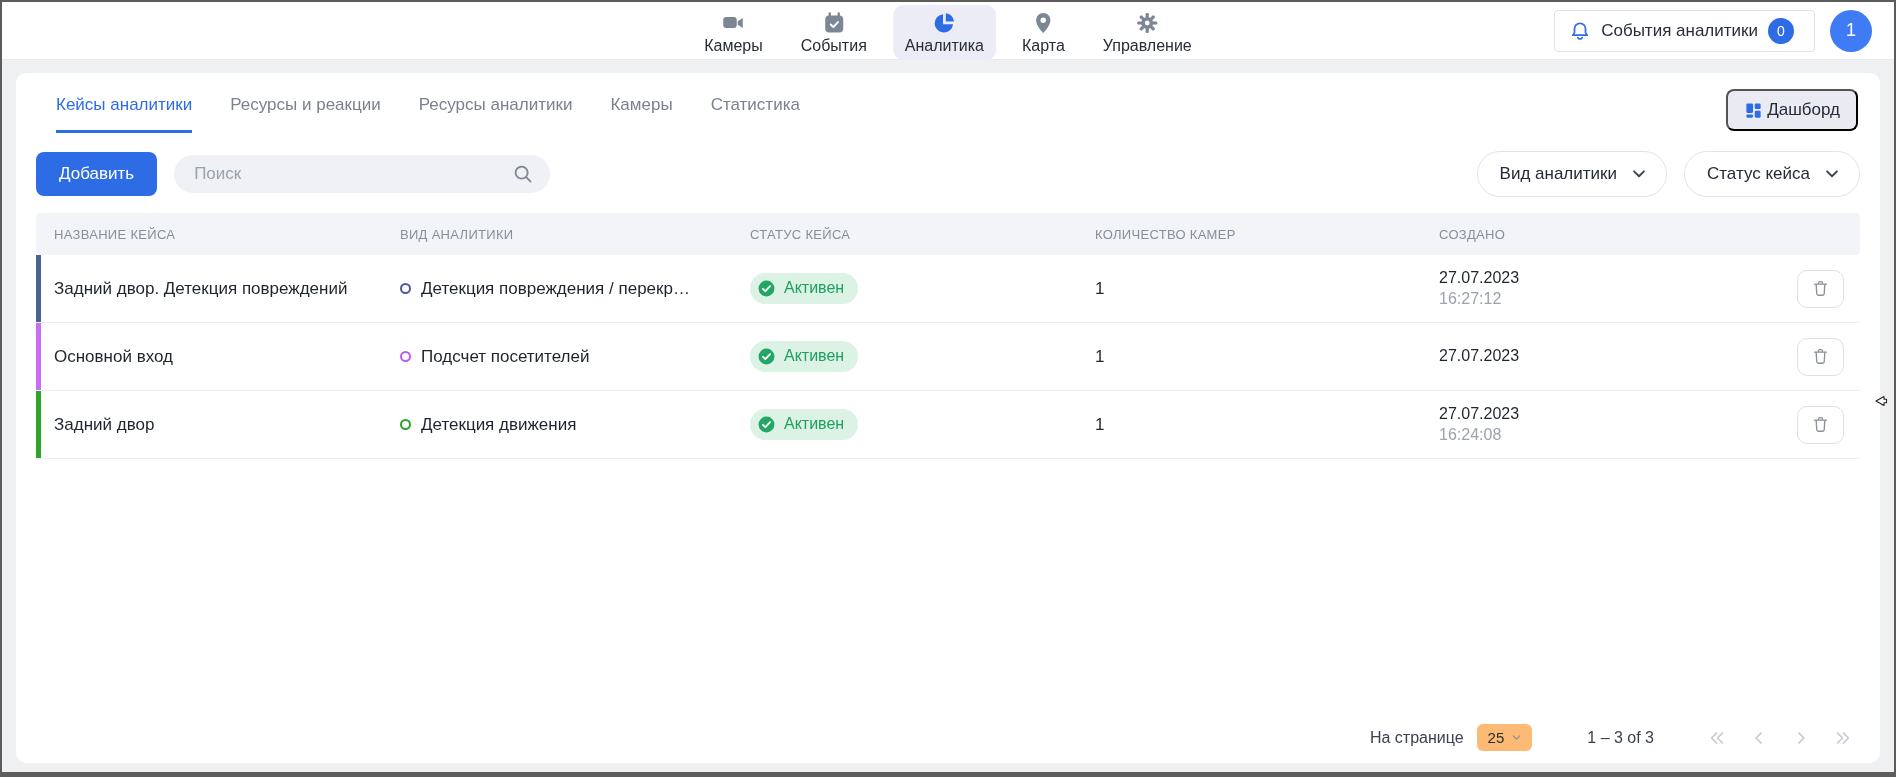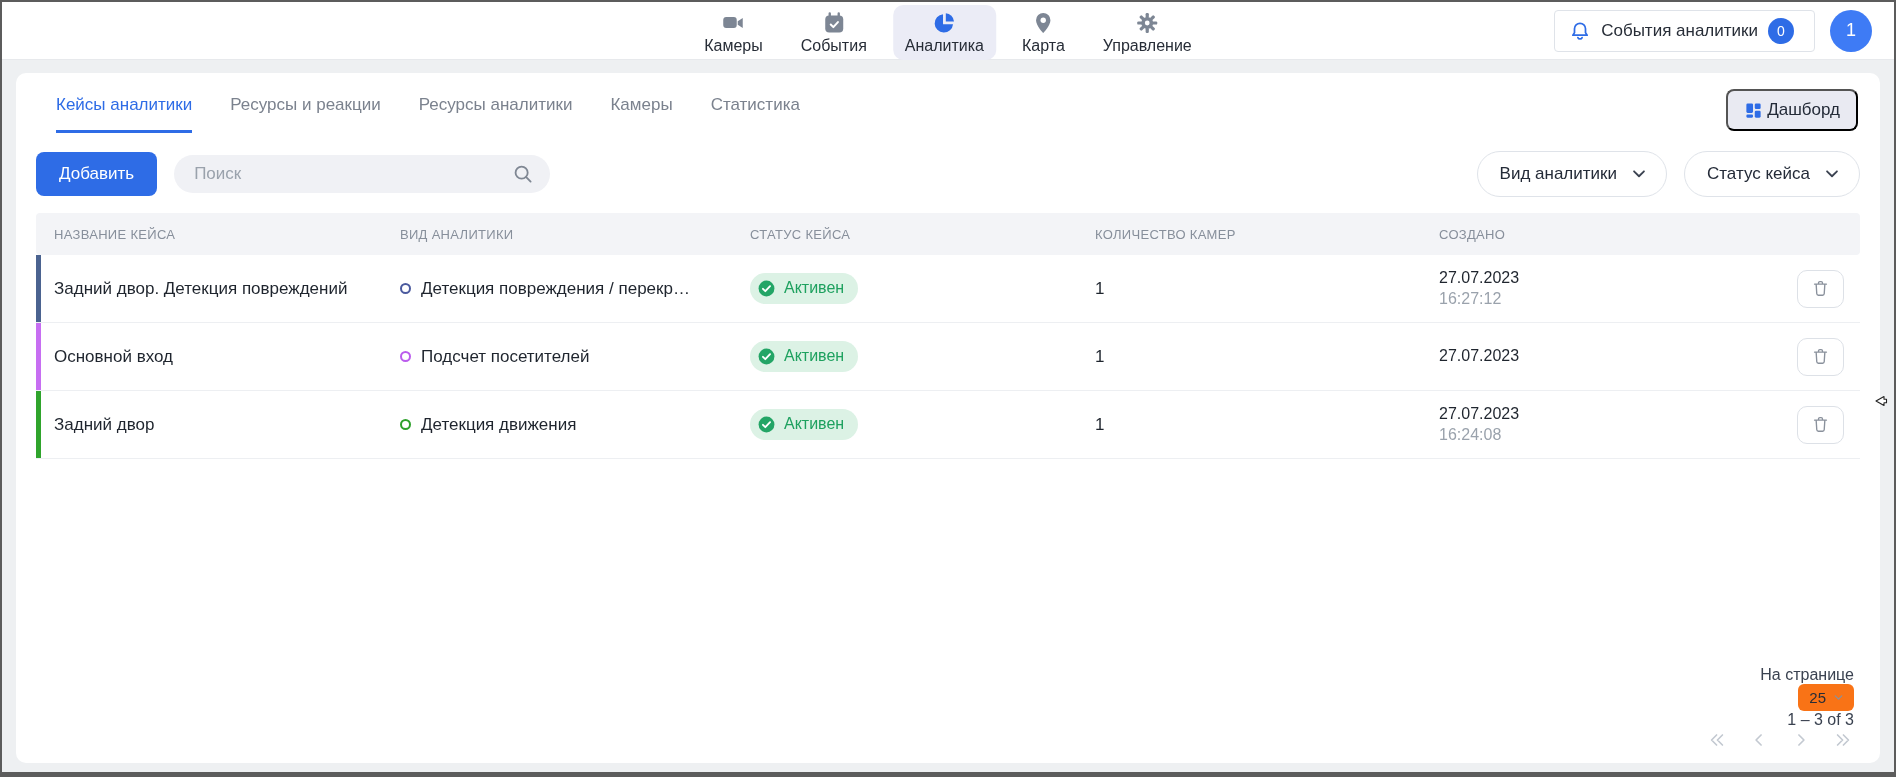--- a/index.html
+++ b/index.html
@@ -99,25 +99,25 @@
   .created-cell{ line-height:1.3; }
   .created-date{ font-size:16px; color:#1f252e; }
   .created-time{ font-size:16px; color:#9aa2ac; }
   .actions-cell{ justify-self:end; padding-right:16px; }
   .trash-btn{
     width:47px; height:38px; border:1px solid #dde1e7; border-radius:10px;
     background:#fff; display:flex; align-items:center; justify-content:center; cursor:pointer;
   }
   
   .footer{
-    position:absolute; right:26px; bottom:12px; display:flex; align-items:flex-end;
-    font-size:16px; color:#3a4250;flex-direction:column;
+    position:absolute; right:26px; bottom:12px; display:flex; align-items:center;
+    font-size:16px; color:#3a4250;
   }
   .per-page{
-    margin-left:13px; background:#f97316; border-radius:6px; padding:5px 9px 5px 11px;
+    margin-left:13px; background:#fdba74; border-radius:6px; padding:5px 9px 5px 11px;
     display:flex; align-items:center; gap:6px; font-size:15px; color:#272d37; cursor:pointer;
   }
   .range{ margin-left:55px; }
   .pager{ margin-left:52px; display:flex; align-items:center; gap:20px; }
   .pager .pg{ width:22px; height:22px; display:flex; align-items:center; justify-content:center; cursor:pointer; }
   .cursor-ghost{ position:absolute; right:5px; top:390px; }
 </style>
 </head>
 <body>
 

